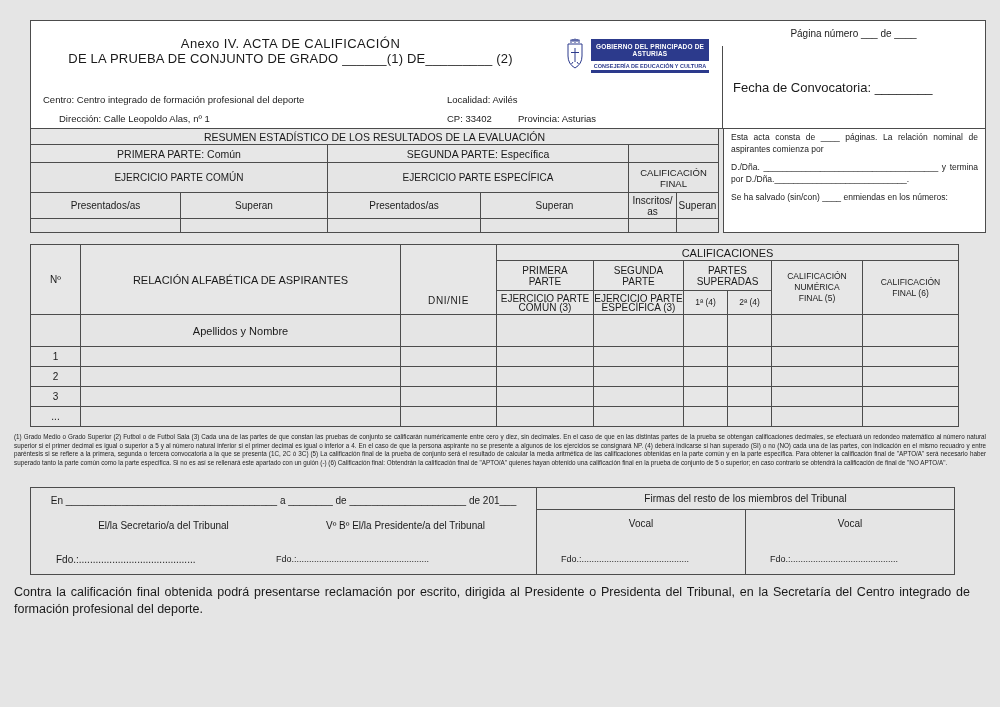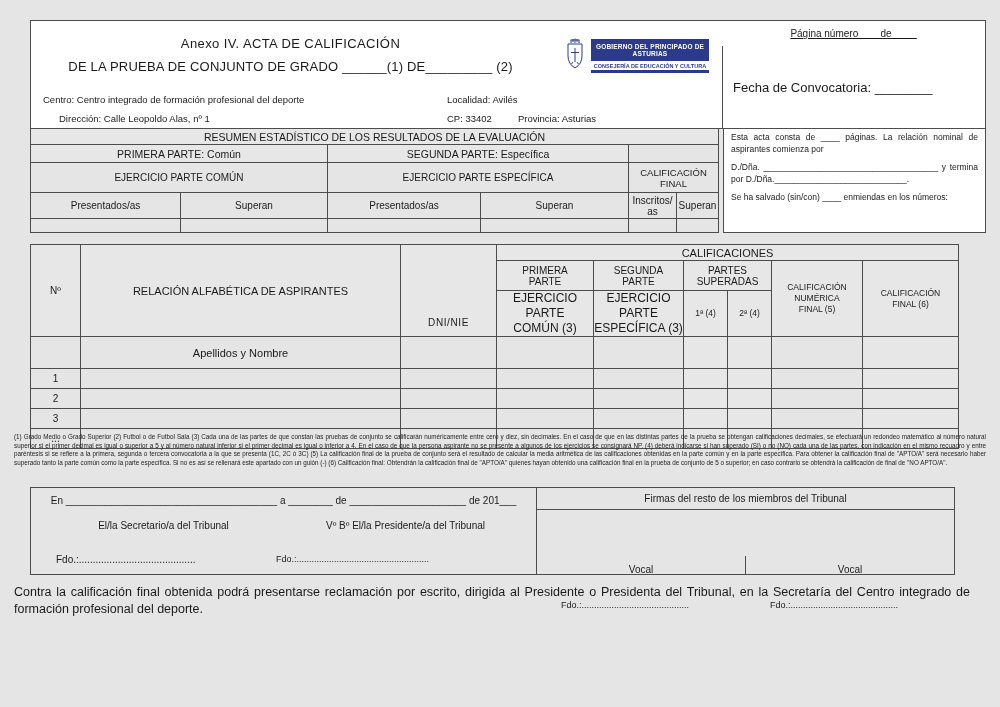--- a/index.html
+++ b/index.html
@@ -7,26 +7,26 @@
   #sheet{position:relative;width:1000px;height:707px;background:#e5e5e5;
          font-family:"Liberation Sans",sans-serif;color:#1a1a1a;overflow:hidden;}
   .abs{position:absolute;}
   .cell{position:absolute;background:#fff;}
   .b{border:1px solid #4c4c4c;}
   .bt{border-top:1px solid #4c4c4c;} .br{border-right:1px solid #4c4c4c;}
   .bb{border-bottom:1px solid #4c4c4c;} .bl{border-left:1px solid #4c4c4c;}
   .gray{background:#e7e7e7;}
   .c{text-align:center;}
   .pre{white-space:pre-line;}
-  .u{text-decoration:underline;}
+  .u{}
 
   
   #title-cell{left:30px;top:20px;width:521px;height:71px;}
   #title-cell .t1{margin-top:15px;font-size:13px;letter-spacing:.4px;text-align:center;}
-  #title-cell .t2{margin-top:8px;font-size:13px;letter-spacing:.2px;text-align:center;}
+  #title-cell .t2{margin-top:0;font-size:13px;letter-spacing:.2px;text-align:center;}
   #logo-cell{left:550px;top:20px;width:173px;height:71px;display:flex;align-items:center;justify-content:center;gap:4px;}
   .logo-right{width:118px;}
   .logo-band{background:#2c3a8c;color:#fff;font-size:6.5px;font-weight:bold;letter-spacing:.2px;
              text-align:center;padding:4px 2px;font-variant:small-caps;}
   .logo-dept{color:#2c3a8c;font-size:5.5px;font-weight:bold;text-align:center;padding:2px 0 1px 0;}
   .logo-bar{height:3px;background:#2c3a8c;}
   #pagenum-cell{left:722px;top:20px;width:264px;height:27px;display:flex;align-items:center;justify-content:center;font-size:10px;}
   #fecha-cell{left:722px;top:46px;width:264px;height:83px;display:flex;align-items:center;padding-left:10px;font-size:13px;}
   #centro-c1{left:30px;top:90px;width:376px;height:20px;font-size:9.5px;display:flex;align-items:center;padding-left:12px;}
   #centro-c2{left:405px;top:90px;width:318px;height:20px;font-size:9.5px;display:flex;align-items:center;padding-left:42px;}
@@ -43,37 +43,37 @@
   #resumen .cols-row td{font-size:10px;height:26px;}
   #resumen .empty-row td{height:14px;}
 
   #acta-note{left:723px;top:128px;width:263px;height:105px;font-size:8.5px;line-height:11.5px;padding:3px 7px;}
   #acta-note p{margin:0 0 7px 0;text-align:justify;}
 
   
   #maintable{position:absolute;left:30px;top:244px;border-collapse:collapse;}
   #maintable td{border:1px solid #4c4c4c;padding:0;vertical-align:middle;}
   #maintable .hdr{background:#e7e7e7;text-align:center;}
-  .fs11{font-size:11px;} .fs10{font-size:10px;} .fs85{font-size:8.5px;line-height:11px;} .fs75{font-size:12px;line-height:15px;}
+  .fs11{font-size:11px;} .fs10{font-size:10px;} .fs85{font-size:8.5px;line-height:11px;} .fs75{font-size:10px;line-height:9px;}
   #maintable .dni{vertical-align:bottom;padding-bottom:8px;letter-spacing:.6px;}
   #maintable .namelbl{font-size:11px;text-align:center;}
   #maintable .rownum{font-size:10px;text-align:center;}
 
   
   #footnote{left:14px;top:433px;width:972px;font-size:6.3px;line-height:8.6px;text-align:justify;color:#222;}
 
   
   #signature{left:30px;top:487px;width:925px;height:88px;border:1px solid #4c4c4c;display:flex;}
   #sig-left{position:relative;width:506px;border-right:1px solid #4c4c4c;}
   .sig-date{position:absolute;top:7px;left:0;width:100%;text-align:center;font-size:10px;}
   .sig-sec{position:absolute;top:32px;left:25px;width:215px;text-align:center;font-size:10px;}
   .sig-pres{position:absolute;top:32px;left:252px;width:245px;text-align:center;font-size:10px;}
   .sig-fdo1{position:absolute;top:66px;left:25px;font-size:10px;}
   .sig-fdo2{position:absolute;top:66px;left:245px;font-size:9px;}
-  #sig-right{flex:1;display:flex;flex-direction:column;gap:46px;}
+  #sig-right{flex:1;display:flex;flex-direction:column;}
   #sig-right .mt{height:22px;border-bottom:1px solid #4c4c4c;display:flex;align-items:center;justify-content:center;font-size:10px;}
   #sig-right .cols{flex:1;display:flex;}
   #sig-right .vc{flex:1;position:relative;}
   #sig-right .vc+.vc{border-left:1px solid #4c4c4c;}
   .vocal-lbl{position:absolute;top:8px;width:100%;text-align:center;font-size:10px;}
   .vocal-fdo{position:absolute;top:44px;left:24px;font-size:9px;}
 
   #footer-note{left:14px;top:584px;width:956px;font-size:12.5px;line-height:17px;text-align:justify;}
 </style>
 </head>

